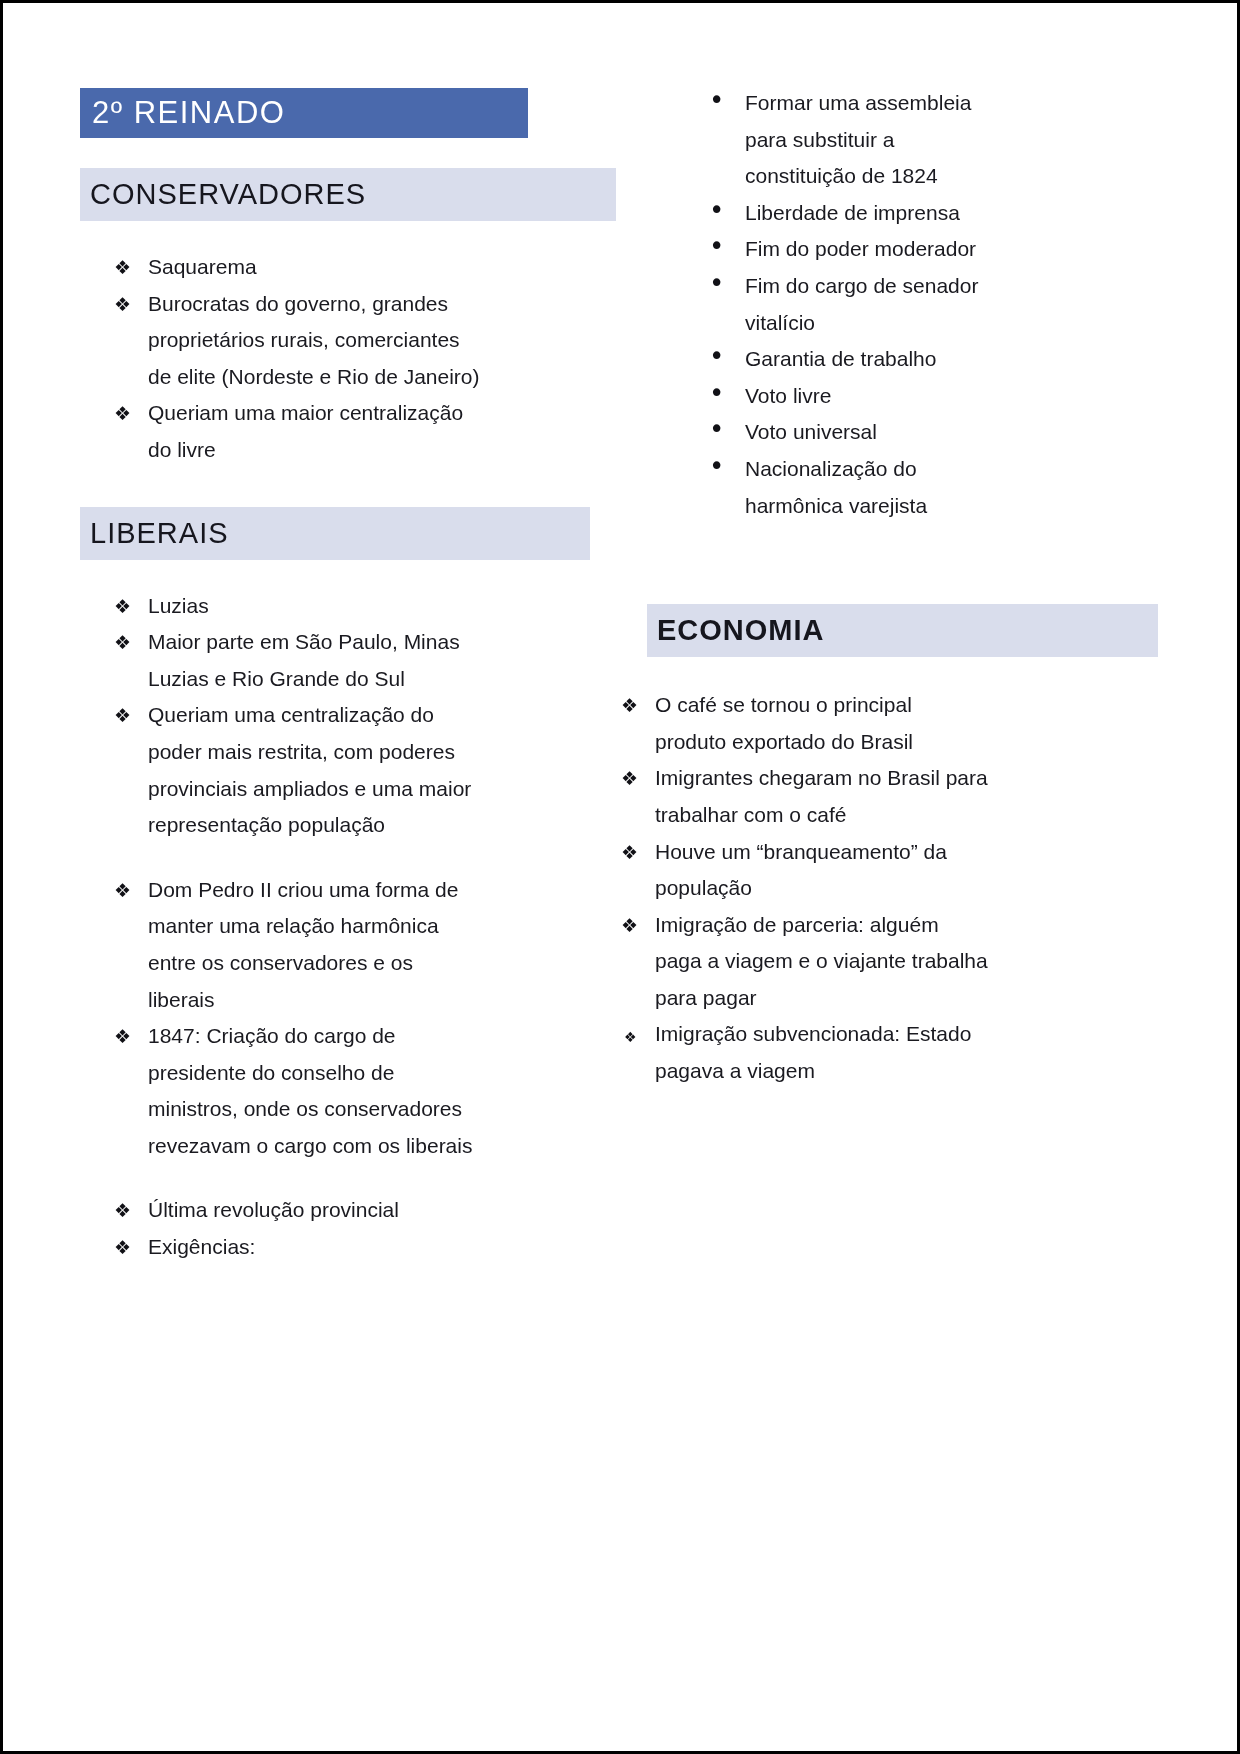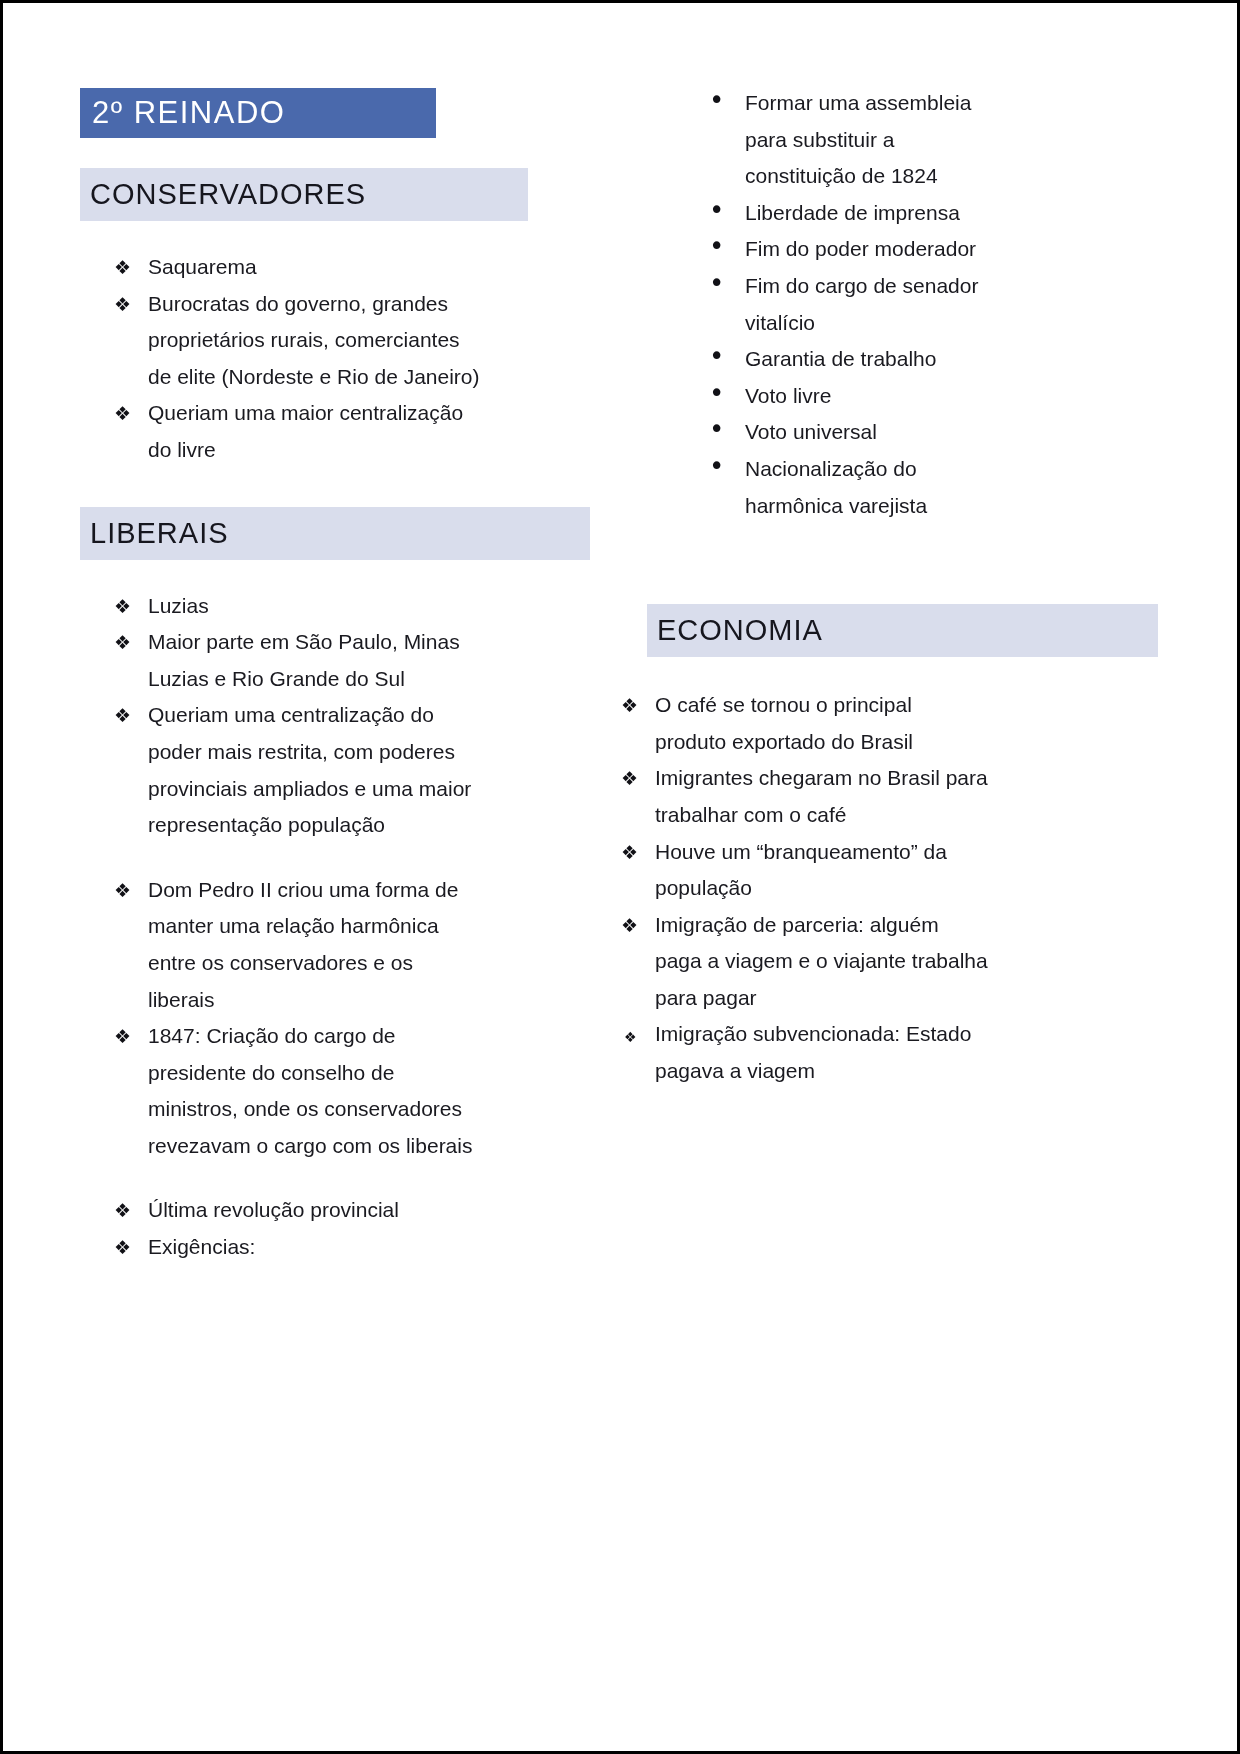--- a/index.html
+++ b/index.html
@@ -25,48 +25,49 @@
   .col {
     position: absolute;
     top: 0;
   }
   .col-left  { left: 80px;  top: 88px; width: 470px; }
   .col-right { left: 587px; top: 80px; width: 590px; }
 
   h1.title-band {
     margin: 0;
     box-sizing: border-box;
-    width: 356px;
+    width: 448px;
     background: #4a69ac;
     color: #ffffff;
     font-size: 31px;
     font-weight: normal;
     letter-spacing: 1.5px;
     line-height: 50px;
     padding: 0 0 0 12px;
     white-space: pre-line;
   }
   h2.section-band {
     margin: 38px 0 0 0;
     box-sizing: border-box;
-    width: 448px;
+    width: 536px;
     background: #d9ddec;
     color: #16161e;
     font-size: 29px;
     font-weight: normal;
     letter-spacing: 1px;
     line-height: 51px;
     padding: 1px 0 1px 10px;
     white-space: pre-line;
   }
   h2.w510 { width: 510px; }
   h2.economia-band {
     margin-left: 60px;
     width: 511px;
     margin-top: 80px;
+    font-weight: bold;
   }
   .col-left h1 + h2 { margin-top: 30px; }
 
   ul.note-list {
     list-style: none;
     margin: 28px 0 20px 0;
     padding: 0 0 0 68px;
     font-size: 21px;
     line-height: 36.6px;
   }

